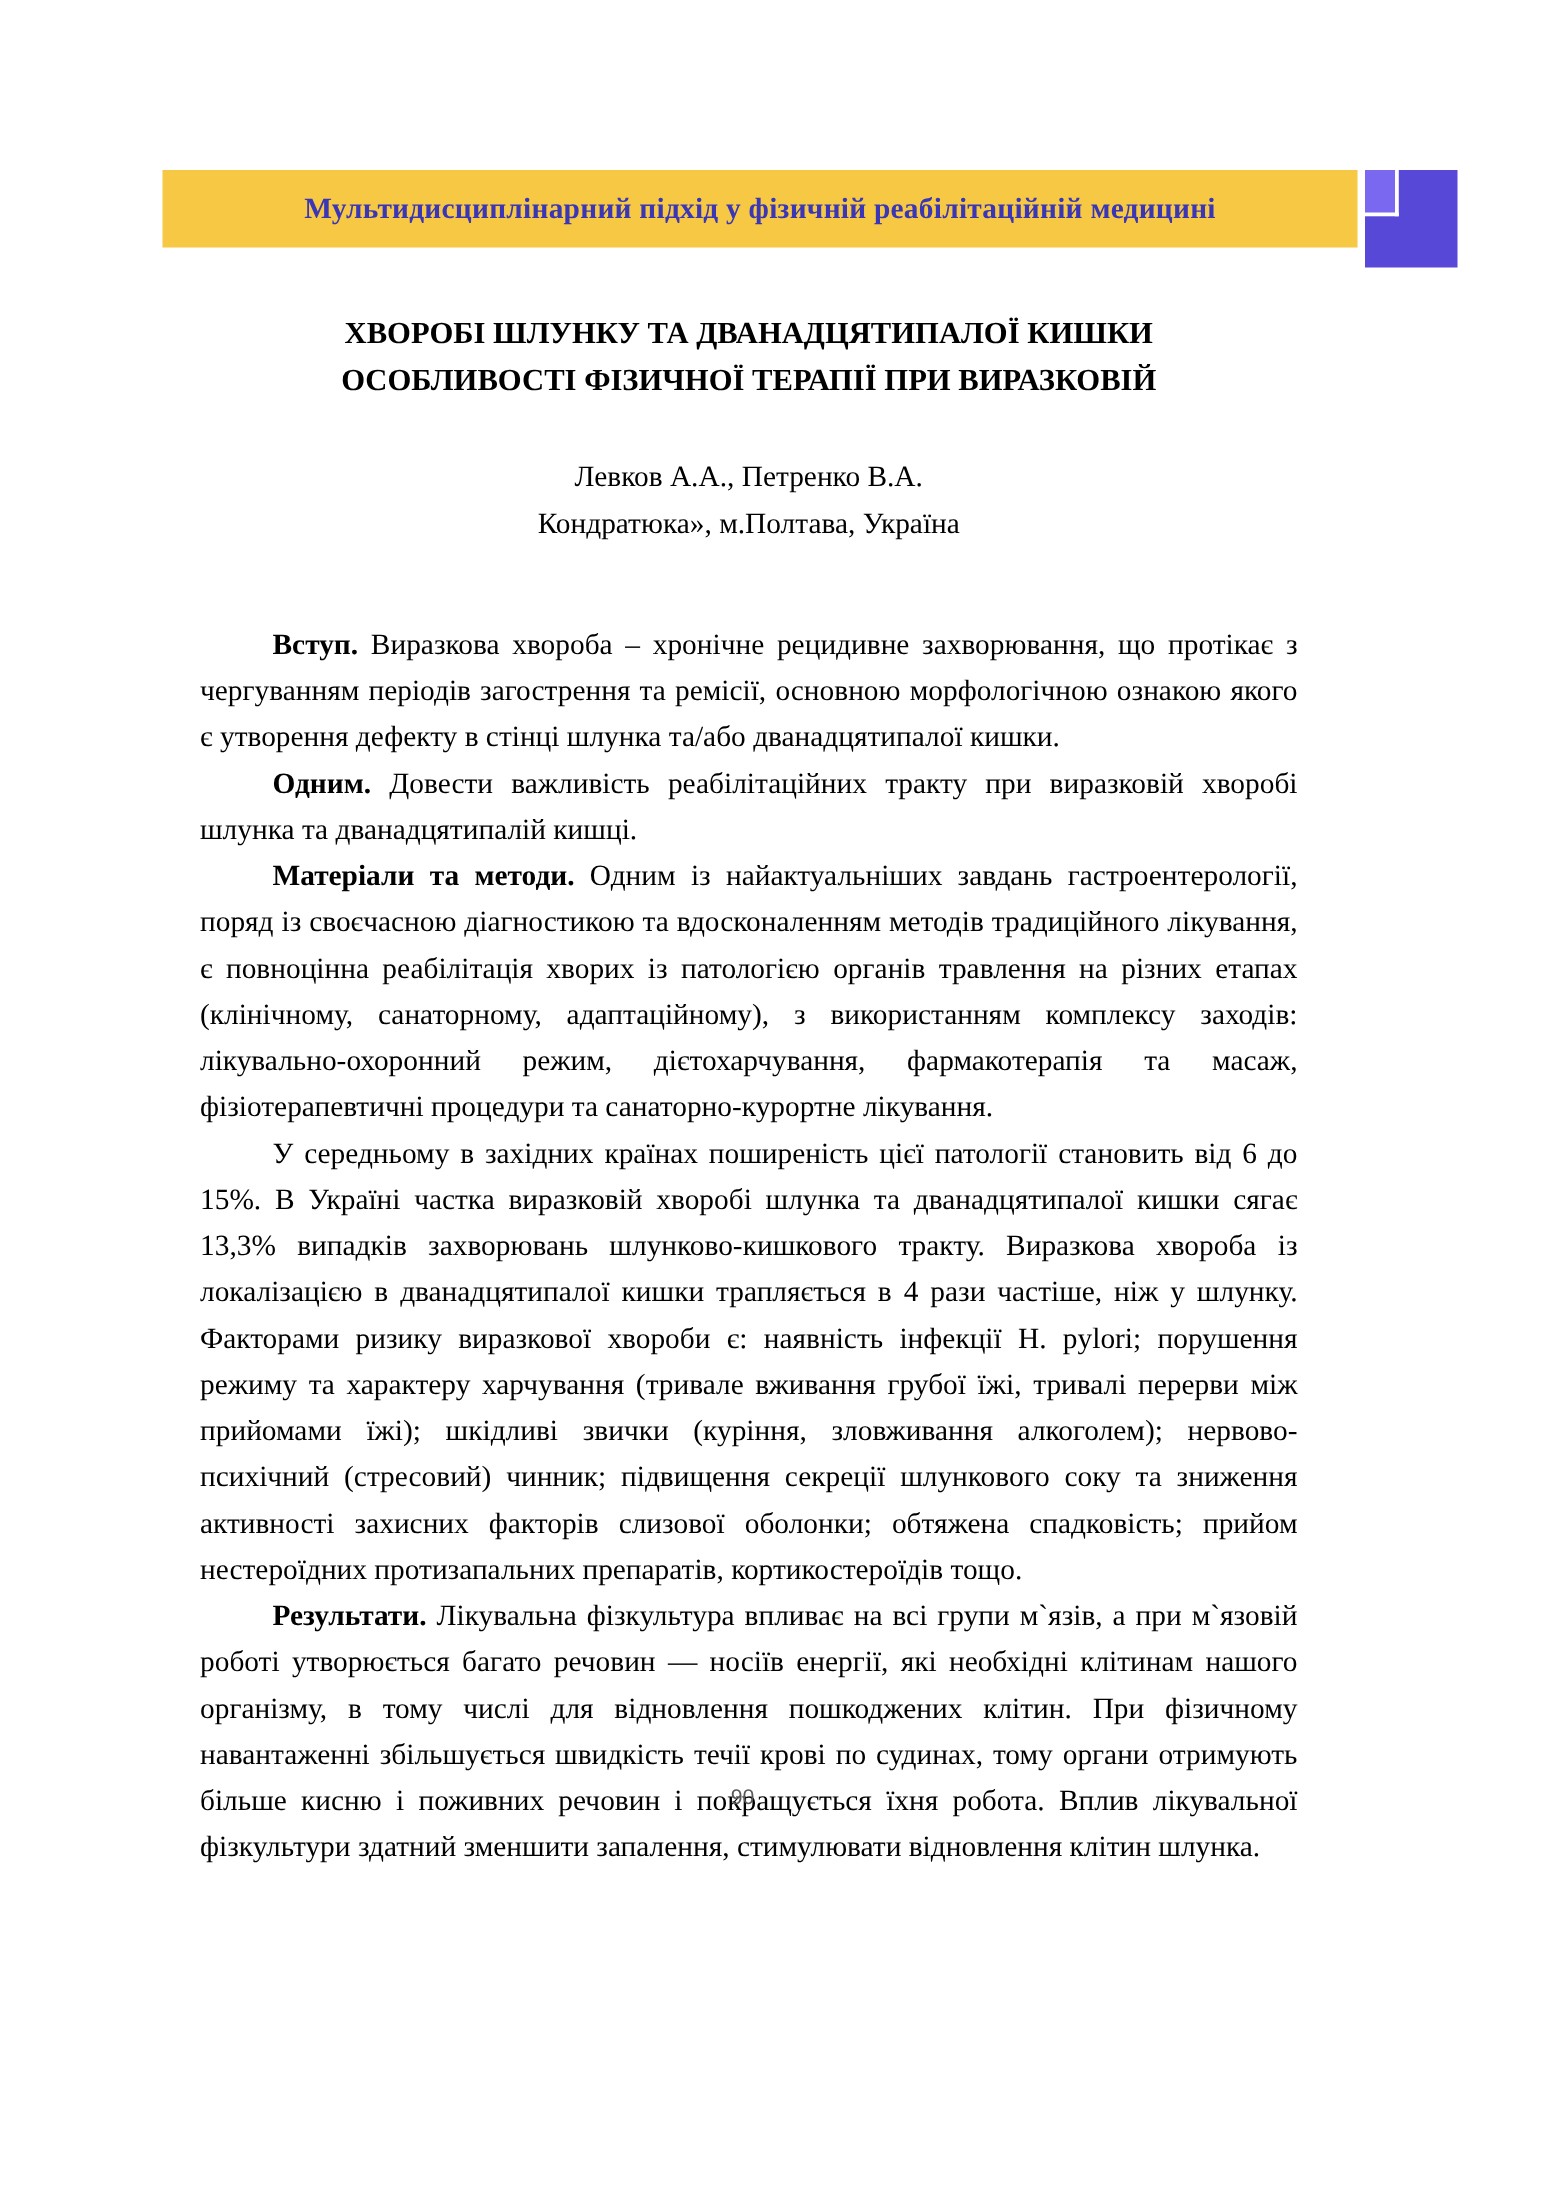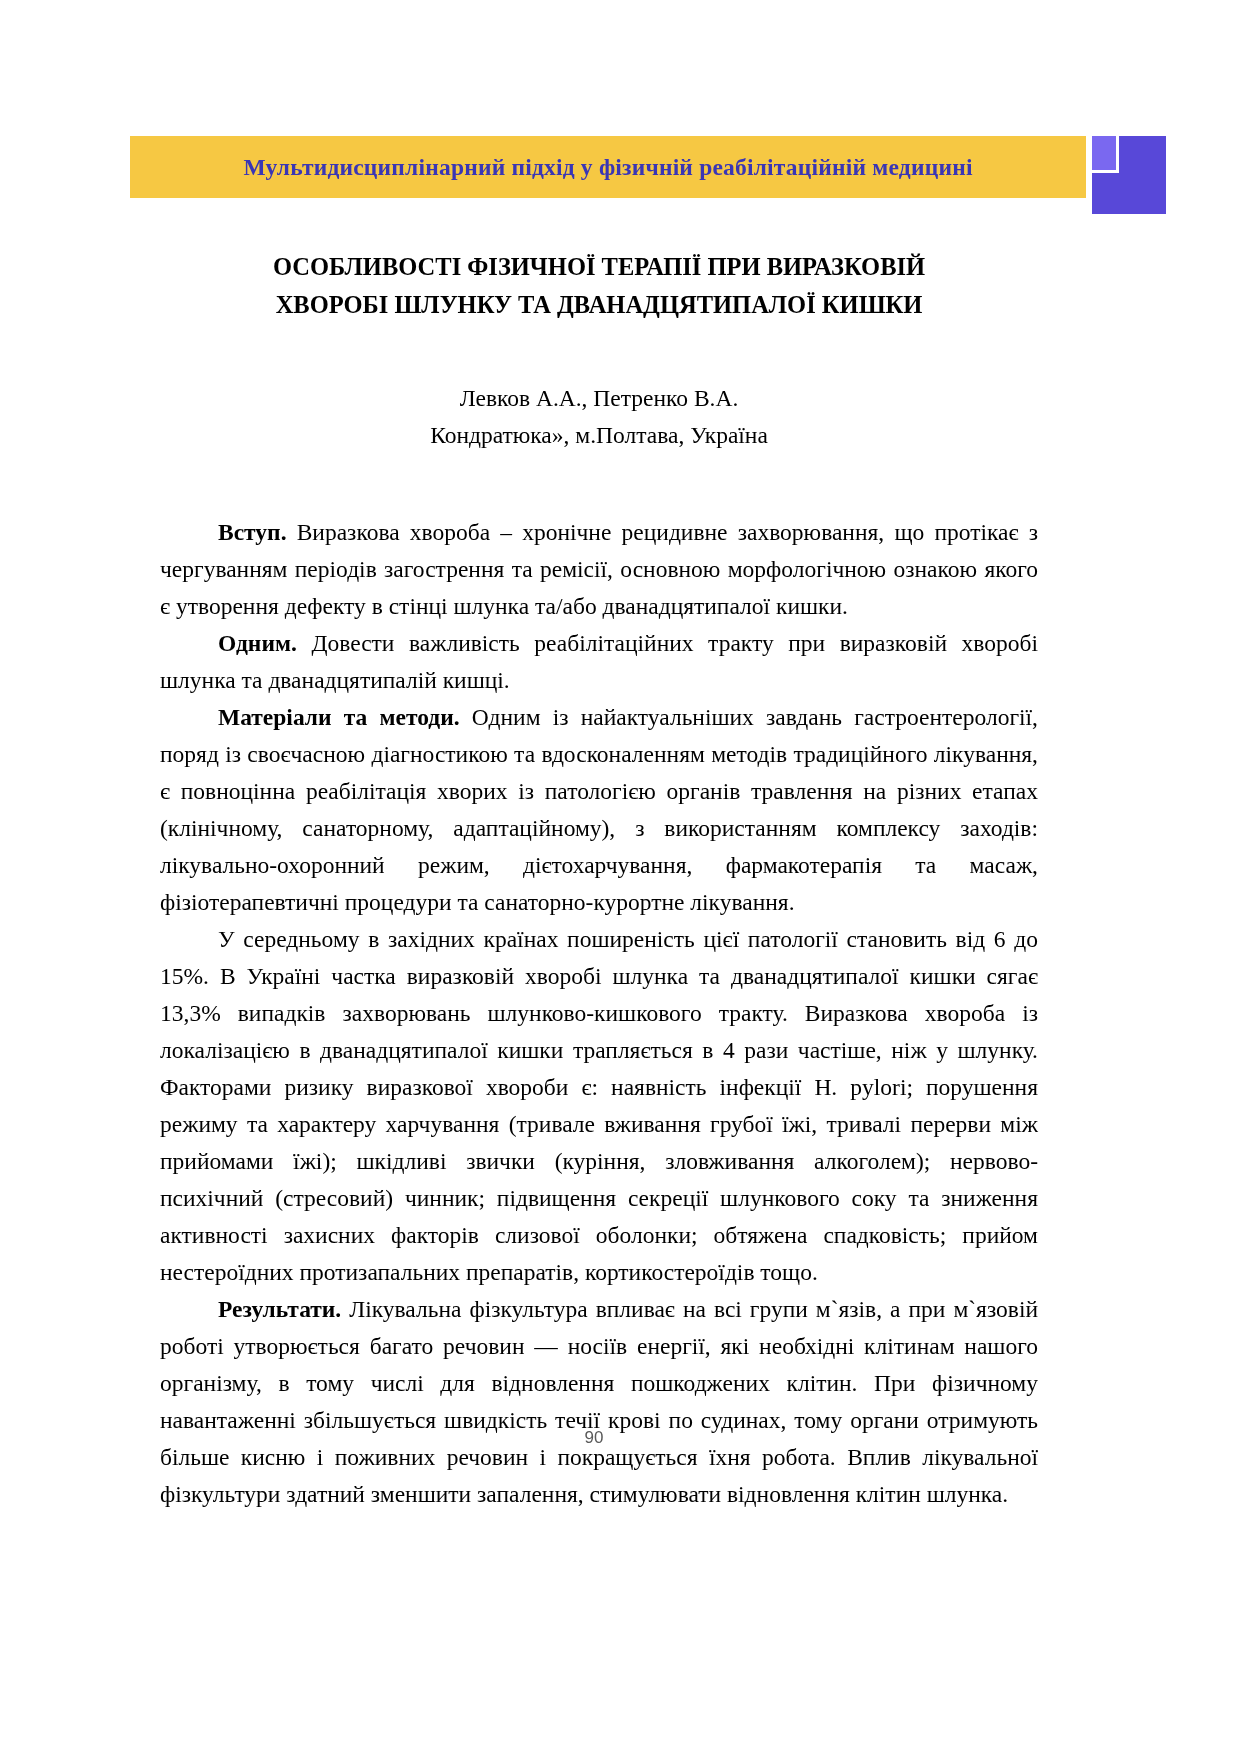--- a/index.html
+++ b/index.html
@@ -64,21 +64,21 @@
     width: 878px;
   }
   .title {
     text-align: center;
     font-weight: bold;
     font-size: 24.5px;
     line-height: 38px;
   }
   .title .title-line { display: block; }
   .byline-block {
-    margin-top: 56px;
+    margin-top: 40px;
     text-align: center;
     font-size: 23.5px;
     line-height: 37px;
   }
   .byline-block .line { display: block; }
   .email-line { display: block; }
   .email-link {
     color: #0B51C1;
     text-decoration: underline;
     cursor: pointer;
@@ -116,22 +116,22 @@
 
   <div class="header-band">
     <span class="banner-text">Мультидисциплінарний підхід у фізичній реабілітаційній медицині</span>
   </div>
   <div class="accent-big"></div>
   <div class="accent-small"></div>
 
   <div class="content">
 
     <h1 class="title">
+      <span class="title-line">ХВОРОБІ ШЛУНКУ ТА ДВАНАДЦЯТИПАЛОЇ КИШКИ</span>
       <span class="title-line">ОСОБЛИВОСТІ ФІЗИЧНОЇ ТЕРАПІЇ ПРИ ВИРАЗКОВІЙ</span>
-      <span class="title-line">ХВОРОБІ ШЛУНКУ ТА ДВАНАДЦЯТИПАЛОЇ КИШКИ</span>
     </h1>
 
     <div class="byline-block">
       <span class="line">Левков А.А., Петренко В.А.</span>
       <span class="line">Кондратюка», м.Полтава, Україна</span>
     </div>
 
     <div class="body-text">
 
       <p class="para">

